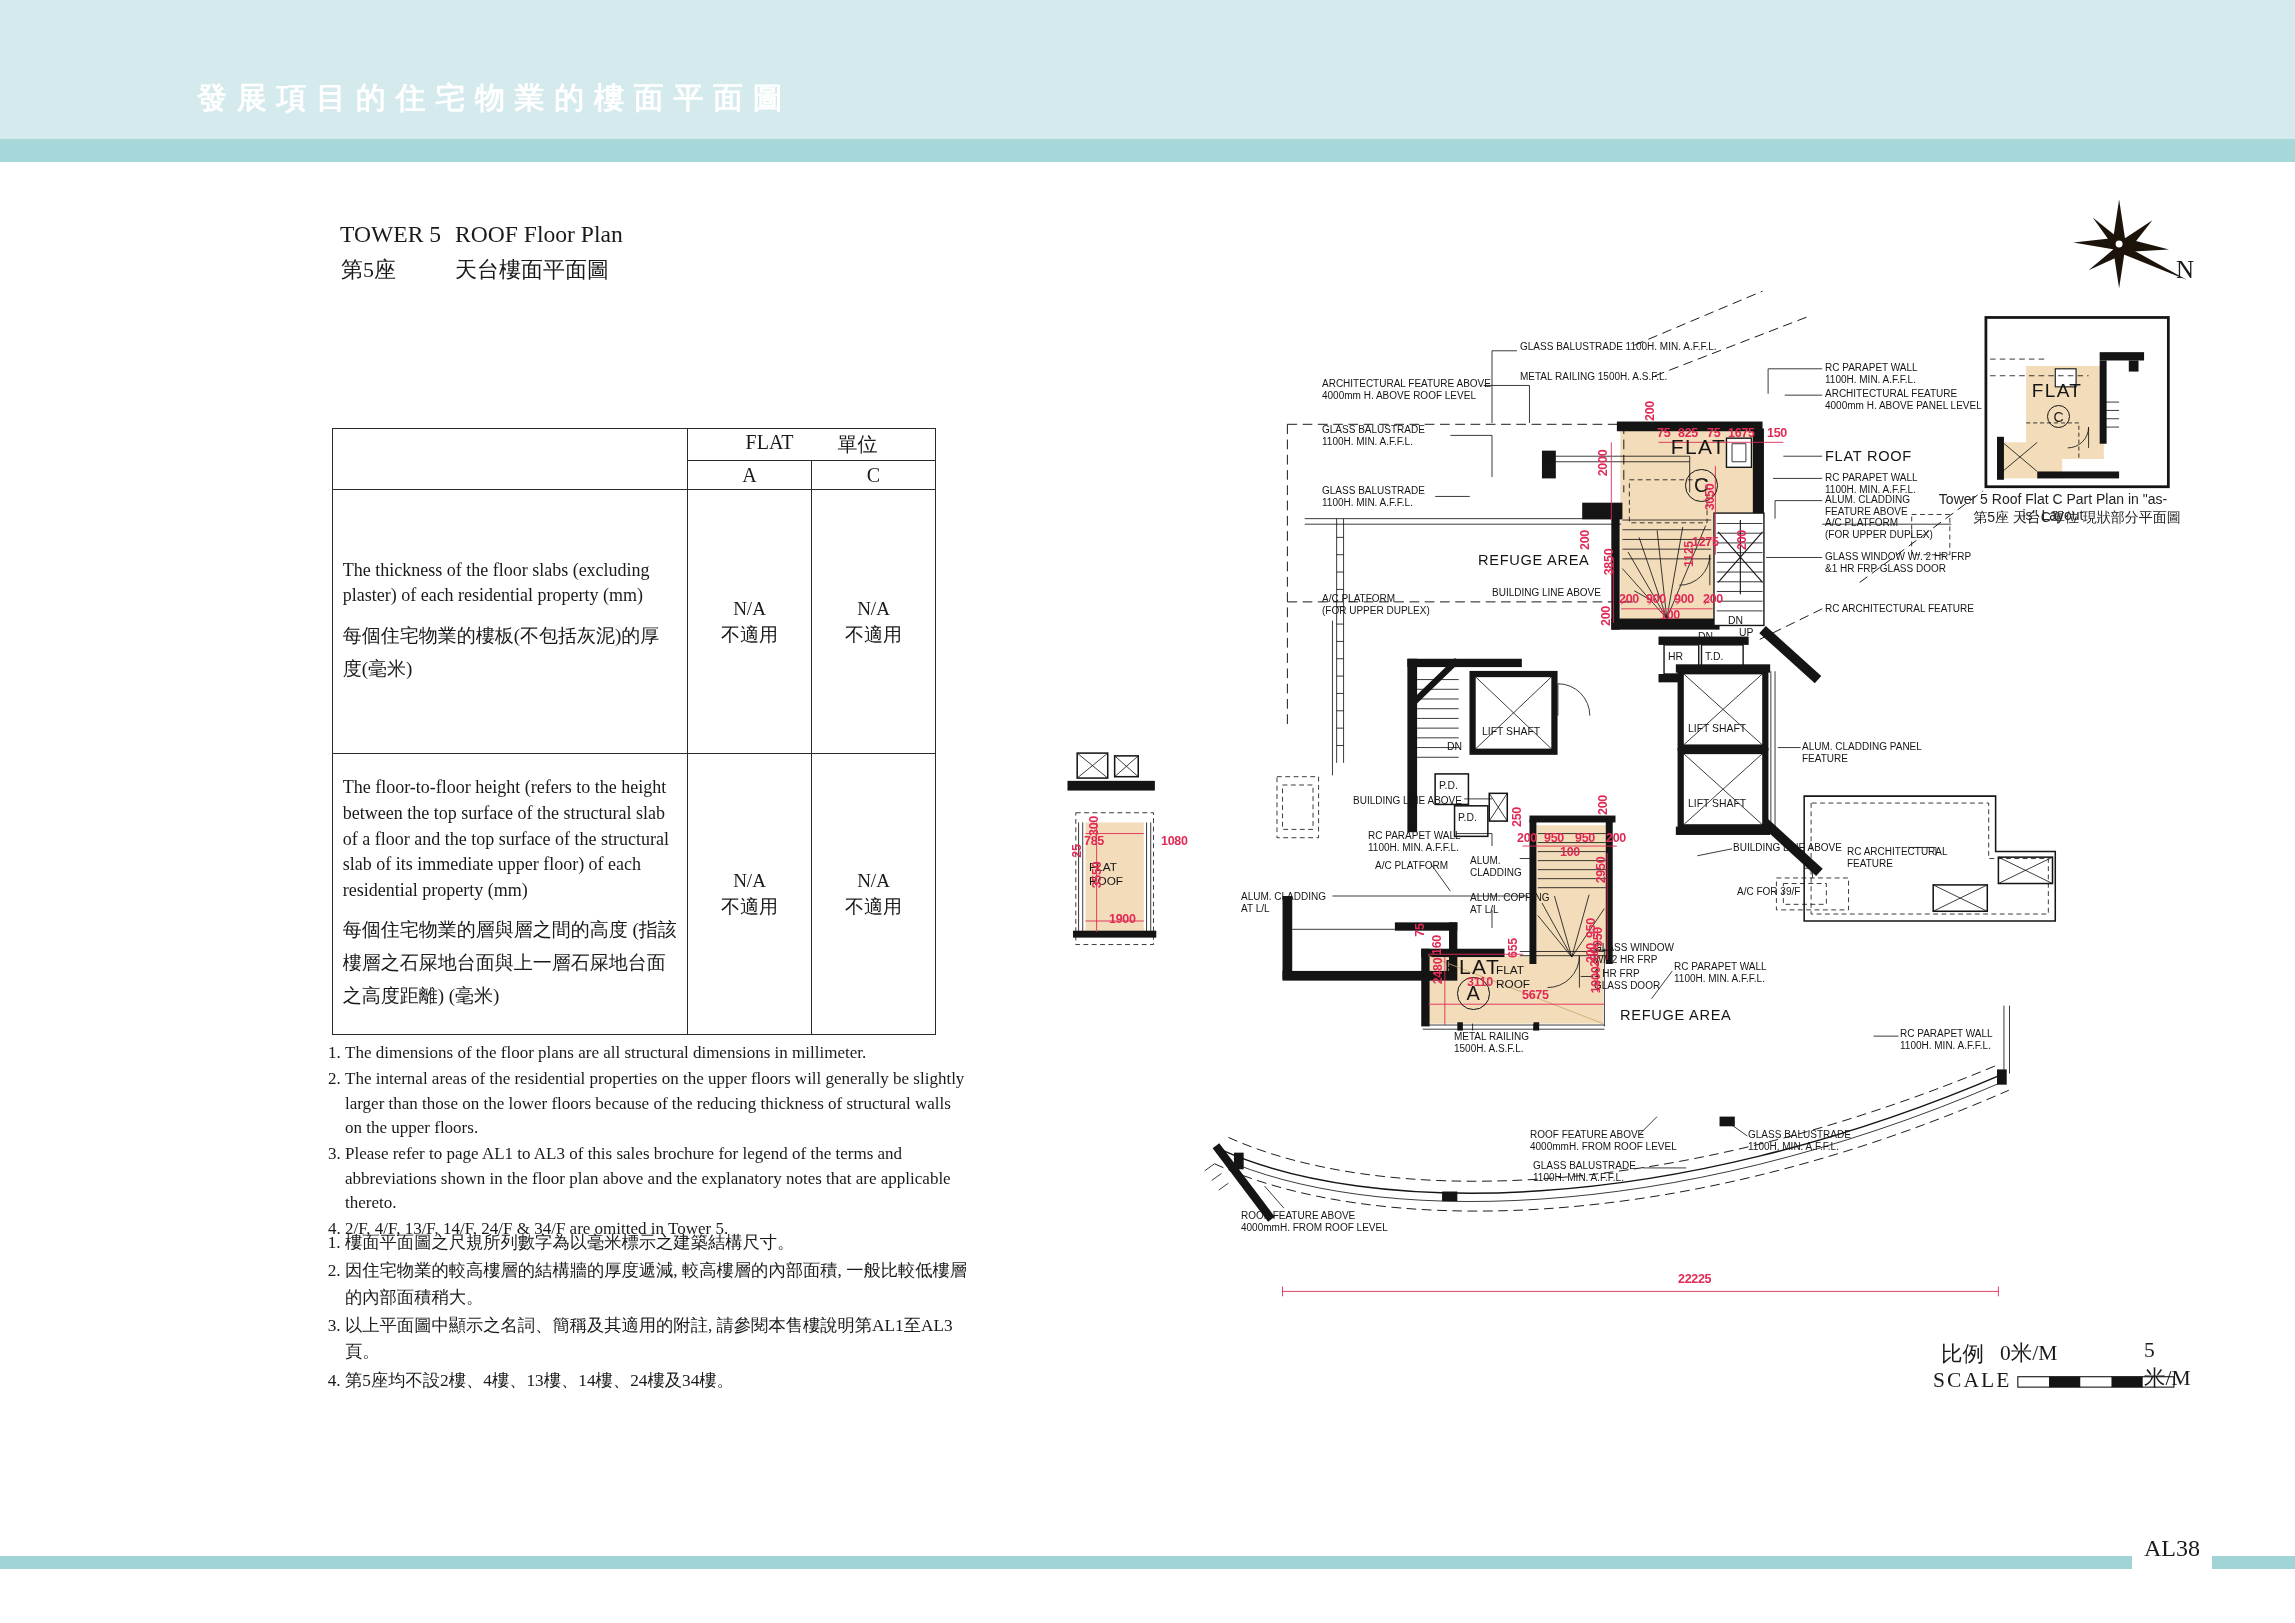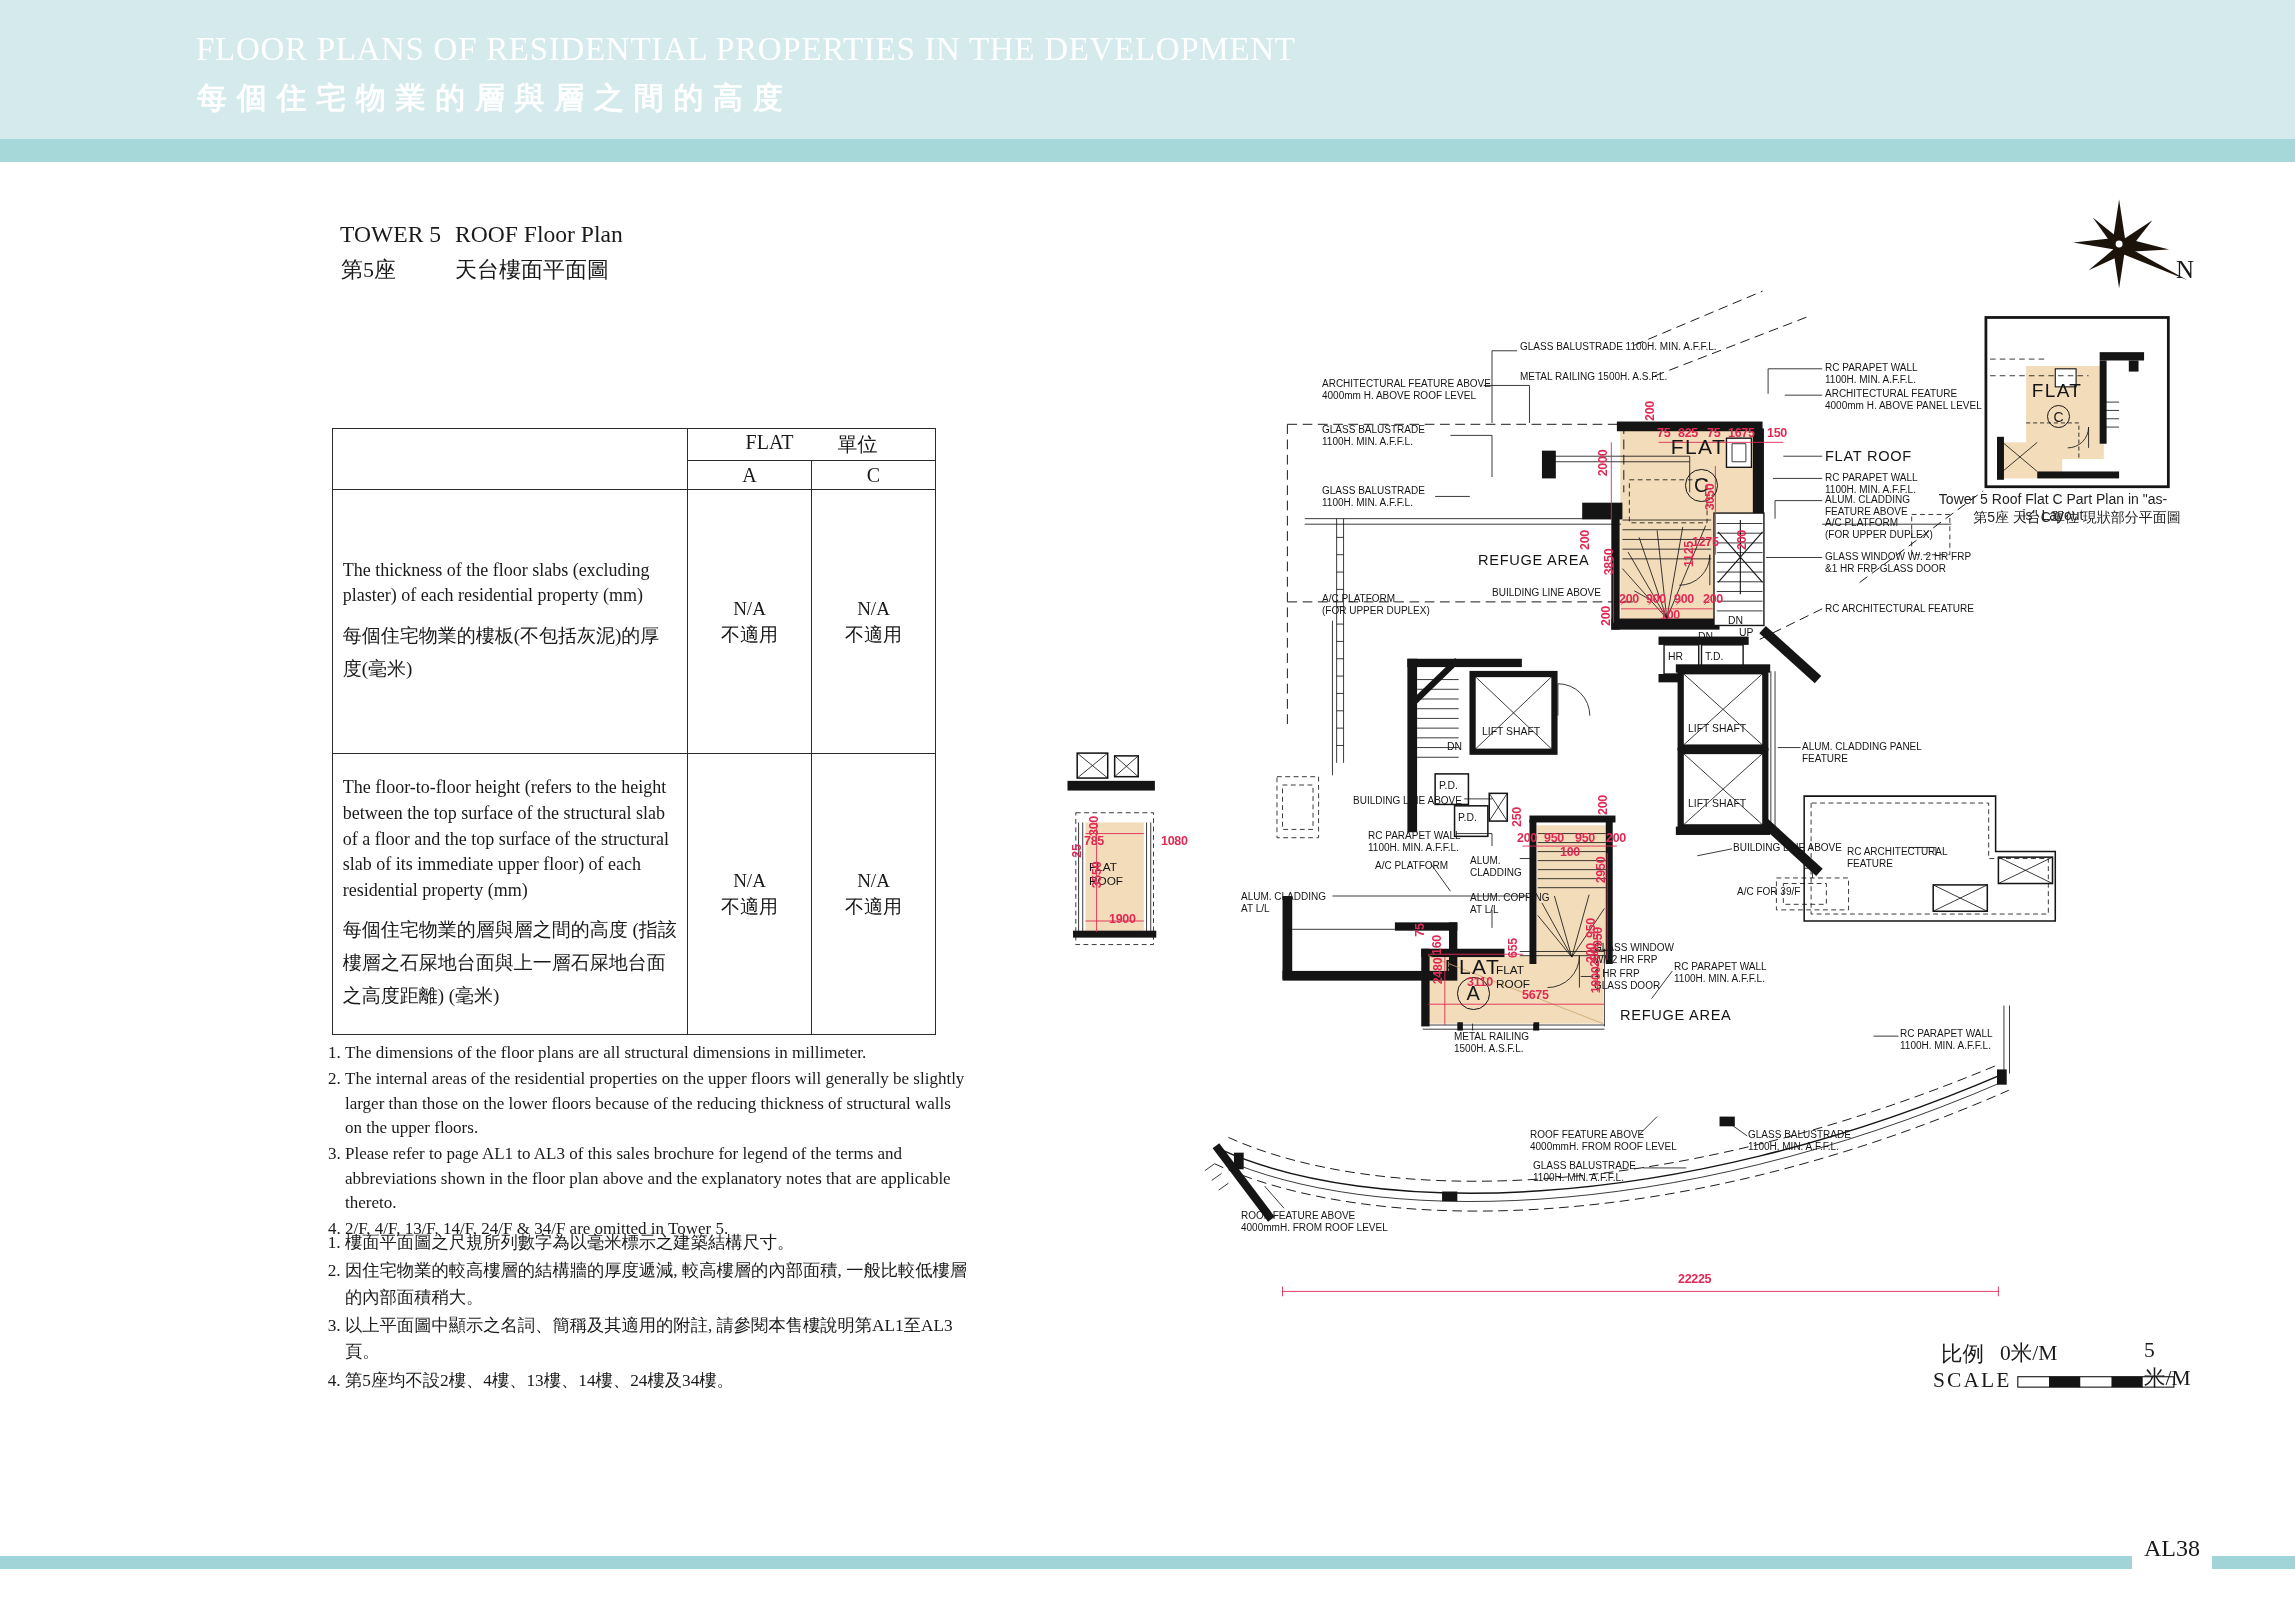--- a/index.html
+++ b/index.html
@@ -48,22 +48,21 @@
   .scl{position:absolute;font-size:21.5px;}
   .north{position:absolute;font-size:25px;}
 </style>
 </head>
 <body>
 
 <div class="page">
 
   <div class="hdr-band"></div>
   <div class="hdr-strip"></div>
-  <div class="hdr-title">FLOOR PLANS OF RESIDENTIAL PROPERTIES IN THE DEVELOPMENT</div>
-  <div class="hdr-sub">每個住宅物業的層與層之間的高度</div>
+  <div class="hdr-sub">發展項目的住宅物業的樓面平面圖</div>
 
   <div class="ptitle" style="left:340px;top:221px;">TOWER 5</div>
   <div class="ptitle" style="left:455px;top:221px;">ROOF Floor Plan</div>
   <div class="ptitle zh" style="left:341px;top:255px;">第5座</div>
   <div class="ptitle zh" style="left:455px;top:255px;">天台樓面平面圖</div>
 
   <table class="spec-table">
     <colgroup>
         <col style="width:355px">
         <col style="width:124px">

